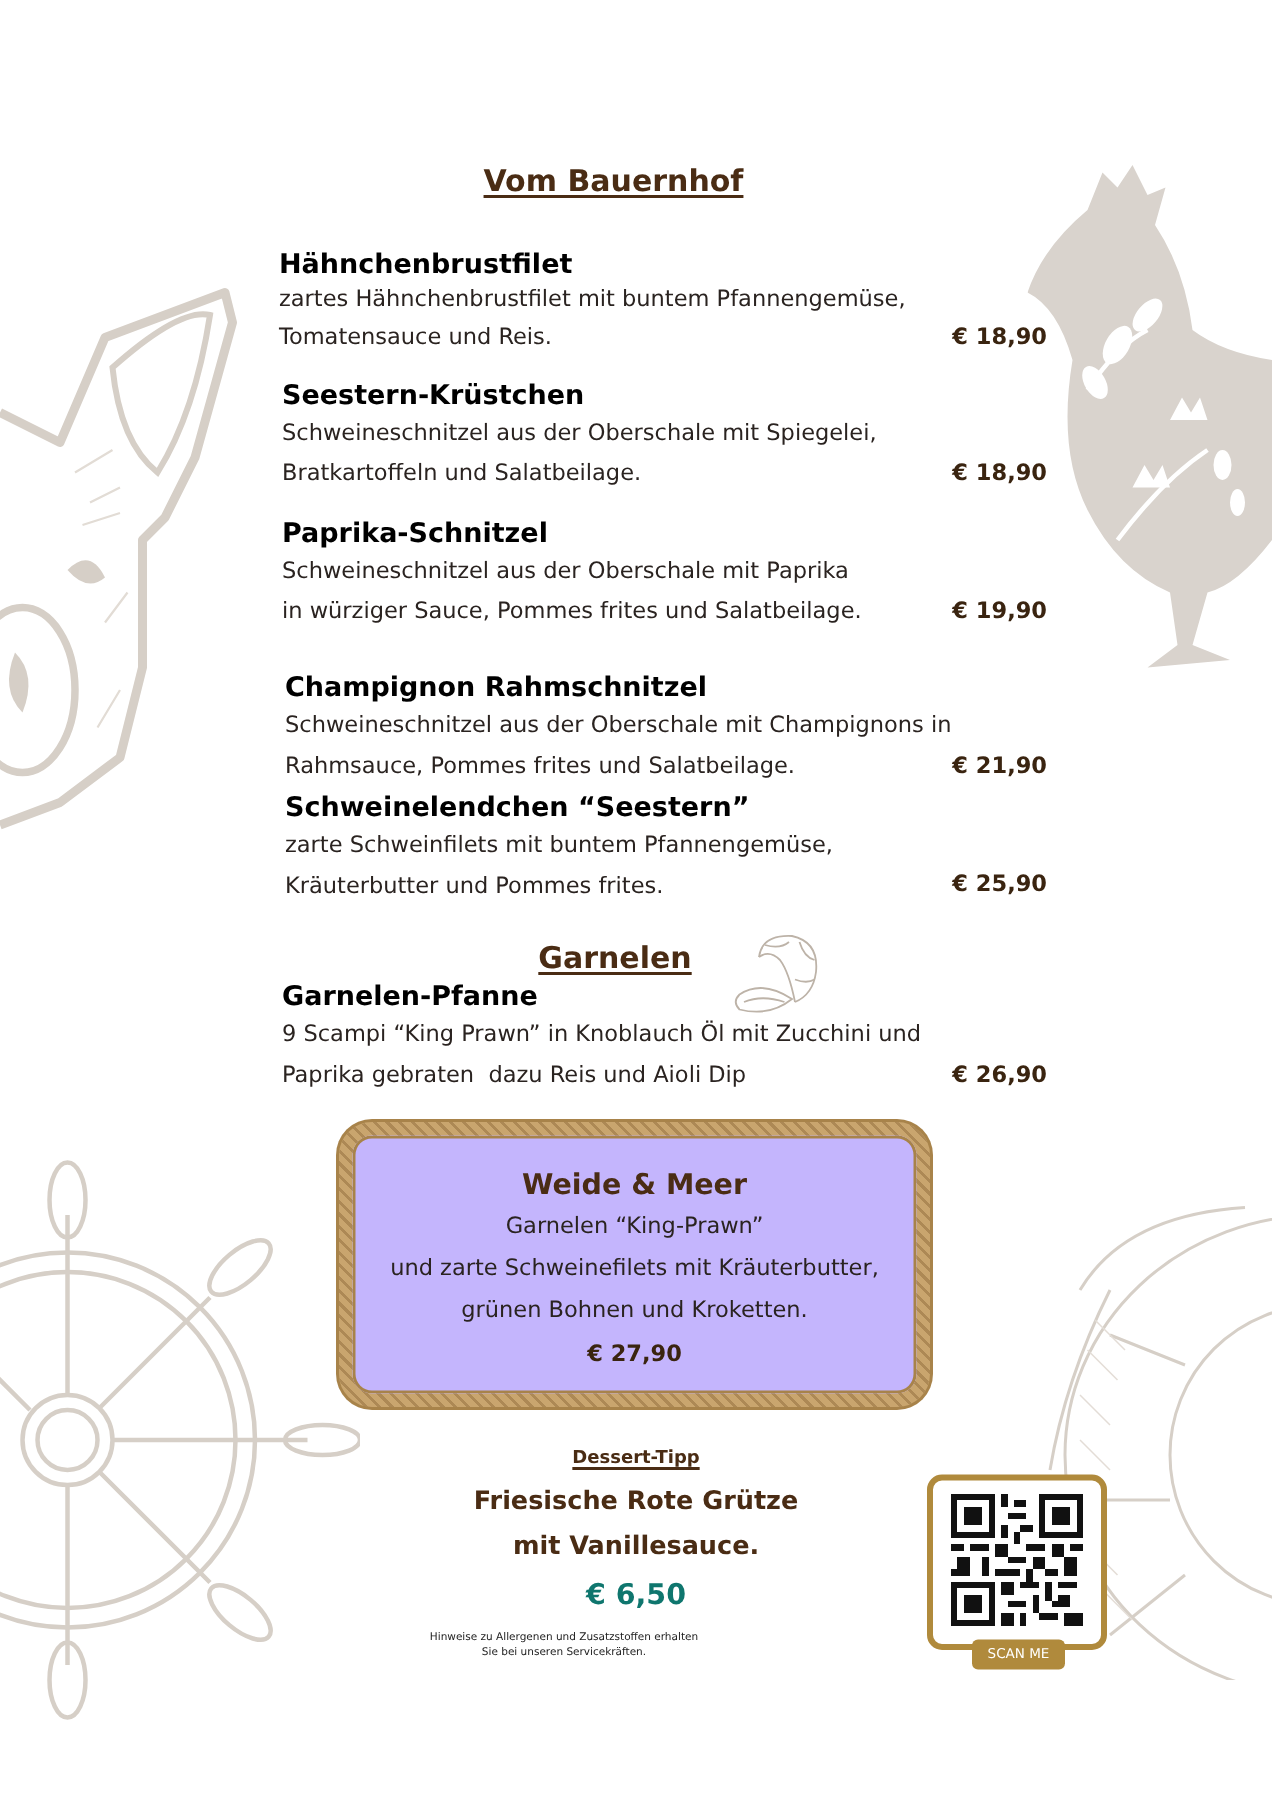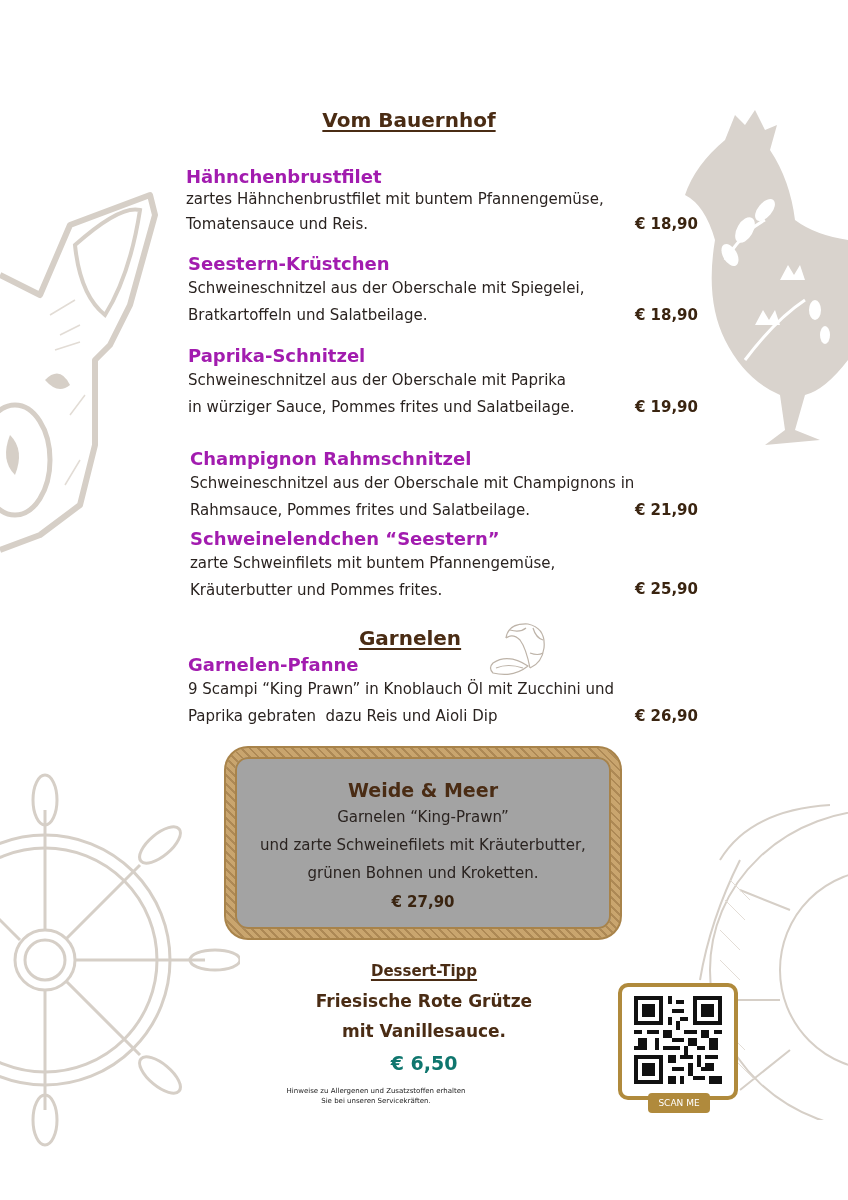--- a/index.html
+++ b/index.html
@@ -9,46 +9,46 @@
     font-family: "DejaVu Sans", sans-serif;
     color: #2a2320;
   }
   .bg-art { position: absolute; pointer-events: none; }
   .section-title {
     position: absolute; left: 0; width: 820px; text-align: center;
     font-weight: bold; color: #4a2c14; text-decoration: underline;
     text-underline-offset: 3px; text-decoration-thickness: 2px;
   }
   .dish { position: absolute; left: 186px; width: 512px; }
-  .dish-name { font-weight: bold; color: #a21caf; font-size: 18px; line-height: 22px; }
+  .dish-name { font-weight: bold; color: #000000; font-size: 18px; line-height: 22px; }
   .dish-line { font-size: 15px; line-height: 28px; color: #2a2320; white-space: nowrap; }
   .dish-line.first { line-height: 22px; }
   .price-row { display: flex; justify-content: space-between; }
   .price { font-weight: bold; color: #3a2410; font-size: 15px; }
   .rope-box {
     position: absolute; left: 226px; top: 748px; width: 394px; height: 190px;
     border-radius: 22px; box-sizing: border-box;
     border: 9px solid #c9a56e;
     box-shadow: inset 0 0 0 2px #a8834a, 0 0 0 2px #a8834a;
     background:
-      #a3a3a3;
+      #c4b5fd;
   }
   .rope-box::before {
     content: ""; position: absolute; inset: -9px; border-radius: 22px;
     background: repeating-linear-gradient(45deg, rgba(120,85,40,0.35) 0 2px, transparent 2px 6px);
     -webkit-mask: linear-gradient(#000 0 0) content-box, linear-gradient(#000 0 0);
     -webkit-mask-composite: xor; mask-composite: exclude;
     padding: 9px; pointer-events: none;
   }
   .rope-inner { position: absolute; inset: 0; text-align: center; }
   .special-title { margin-top: 20px; font-weight: bold; color: #4a2c14; font-size: 19px; line-height: 26px; }
   .special-line { font-size: 15px; line-height: 28px; color: #2a2320; }
   .special-price { margin-top: 6px; font-weight: bold; color: #3a2410; font-size: 15px; }
   .dessert { position: absolute; left: 0; width: 848px; text-align: center; top: 956px; }
-  .dessert-title { font-weight: bold; color: #4a2c14; font-size: 15px; text-decoration: underline; text-underline-offset: 3px; text-decoration-thickness: 2px; line-height: 30px; }
+  .dessert-title { font-weight: bold; color: #4a2c14; font-size: 12px; text-decoration: underline; text-underline-offset: 3px; text-decoration-thickness: 2px; line-height: 30px; }
   .dessert-line { font-weight: bold; color: #4a2c14; font-size: 17px; line-height: 30px; }
   .dessert-price { font-weight: bold; color: #0f766e; font-size: 19px; line-height: 34px; }
   .allergen { position: absolute; left: 0; width: 752px; top: 1086px; text-align: center; font-size: 7px; line-height: 10px; color: #222; }
   .qr-box {
     position: absolute; left: 618px; top: 983px; width: 120px; height: 117px;
     border: 4px solid #b08a3c; border-radius: 10px; background: #fff; box-sizing: border-box;
   }
   .qr-code { position: absolute; left: 12px; top: 9px; width: 88px; height: 88px; }
   .scan-me {
     position: absolute; left: 648px; top: 1093px; width: 62px; height: 20px;

